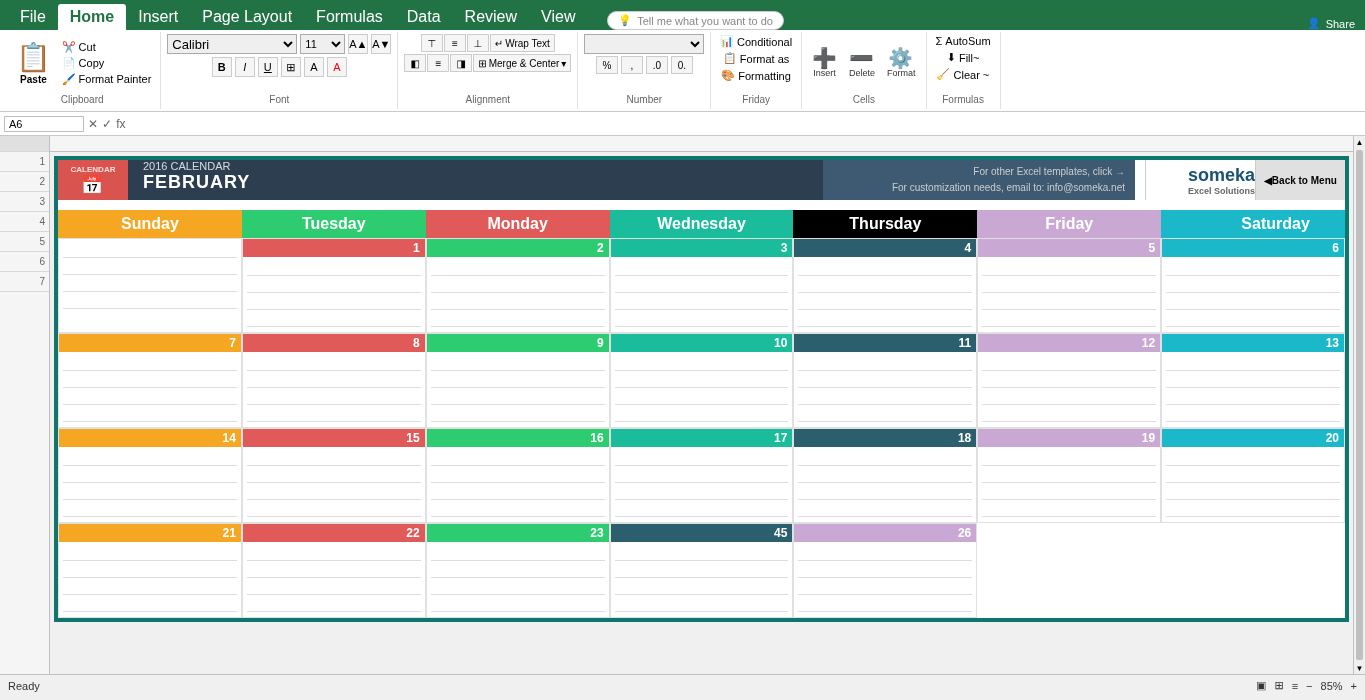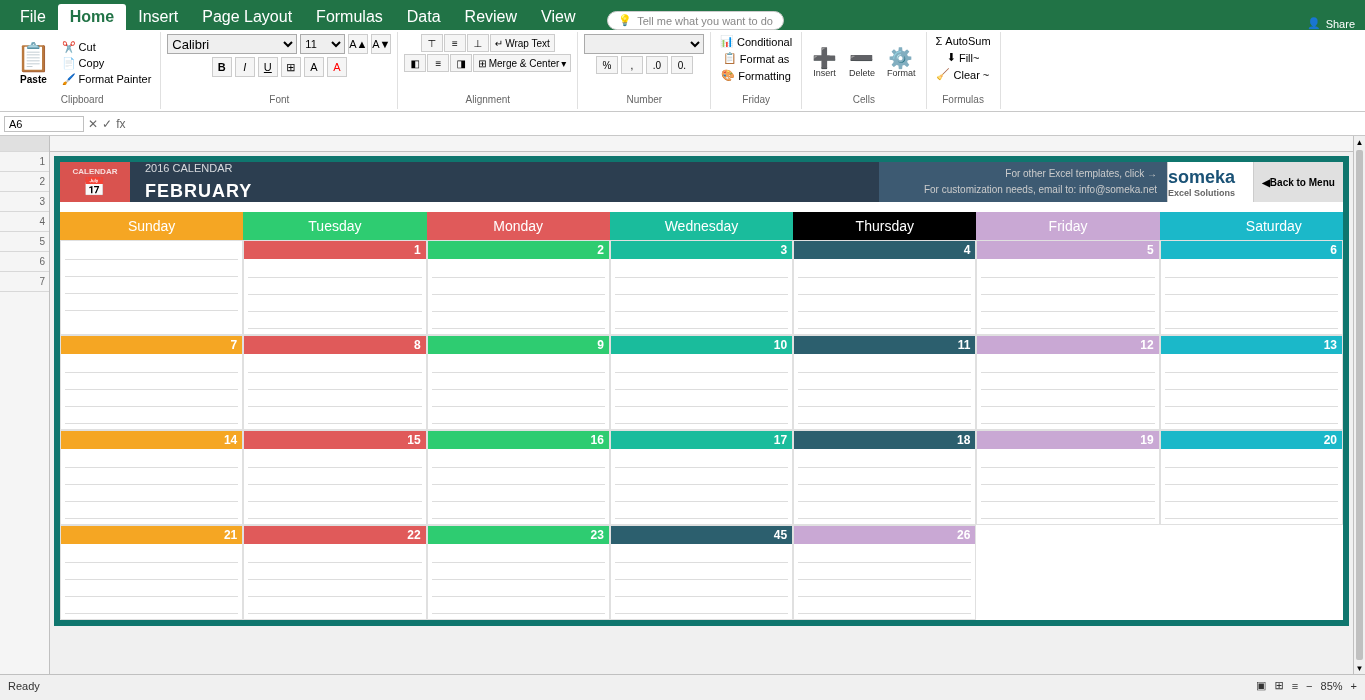--- a/index.html
+++ b/index.html
@@ -161,21 +161,21 @@
       align-items: center;
       justify-content: flex-end;
       padding-right: 4px;
       font-size: 10px;
       color: #666;
     }
 
     
     .calendar-container {
       margin: 4px;
-      border: 6px solid #0f766e;
+      border: 4px solid #0f766e;
       background: #fff;
     }
 
     .calendar-header {
       display: flex;
       height: 40px;
     }
 
     .calendar-logo {
       background: #d9534f;
@@ -186,62 +186,63 @@
       color: white;
       font-size: 10px;
       font-weight: bold;
     }
 
     .calendar-title {
       background: #2c3e50;
       flex: 1;
       display: flex;
       flex-direction: column;
-      justify-content: space-between;
+      justify-content: flex-start;
       padding-left: 15px;
       color: white;
     }
 
     .calendar-title .year {
       font-size: 11px;
       opacity: 0.8;
     }
 
     .calendar-title .month {
       font-size: 18px;
       font-weight: bold;
       letter-spacing: 1px;
     }
 
     .calendar-info {
       background: #3d5a72;
-      width: 288px;
+      width: 312px;
       display: flex;
       align-items: center;
       padding: 4px 10px;
       color: #ccc;
       font-size: 10px;
       line-height: 1.6;
     }
 
     .calendar-info-text {
       flex: 1;
       text-align: right;
     }
 
     .calendar-brand {
       background: white;
-      width: 86px;
-      display: flex;
-      align-items: center;
-      justify-content: flex-start;
+      width: 110px;
+      display: flex;
+      align-items: center;
+      justify-content: flex-end;
       font-weight: bold;
       font-size: 16px;
       color: #2c3e50;
       border-left: 1px solid #ccc;
+      margin-left: 10px;
     }
 
     .back-btn {
       width: 90px;
       background: #e0e0e0;
       display: flex;
       align-items: center;
       justify-content: center;
       font-size: 10px;
       cursor: pointer;
@@ -253,22 +254,22 @@
     .day-headers {
       display: grid;
       grid-template-columns: repeat(7, 1fr);
       height: 28px;
     }
 
     .day-header {
       display: flex;
       align-items: center;
       justify-content: center;
-      font-weight: normal;
-      font-size: 14px;
+      font-weight: bold;
+      font-size: 16px;
       color: white;
     }
 
     
     .calendar-grid {
       display: grid;
       grid-template-columns: repeat(7, 1fr);
     }
 
     .cal-cell {

